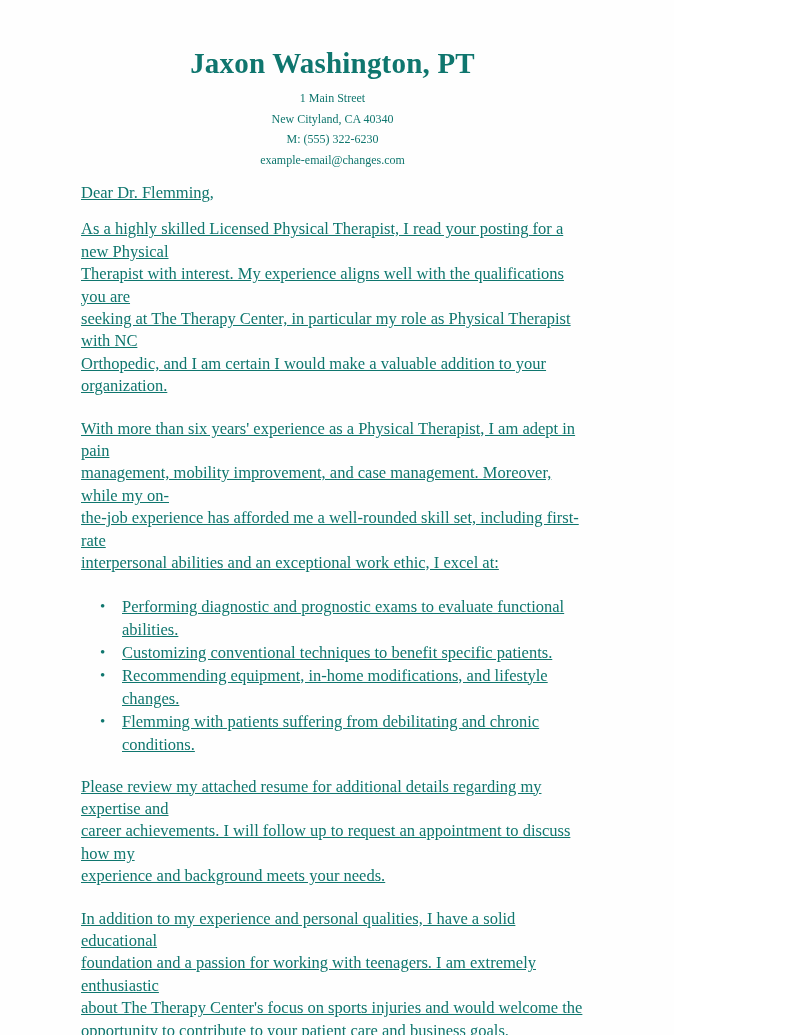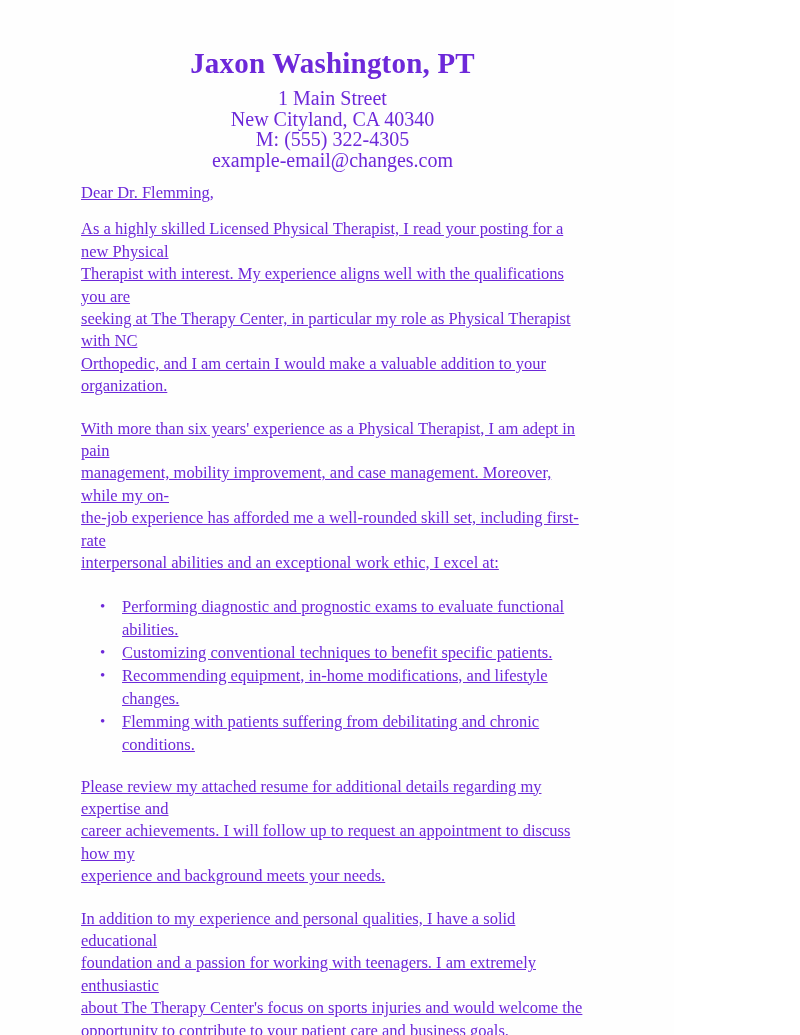--- a/index.html
+++ b/index.html
@@ -6,38 +6,38 @@
     margin: 0;
     padding: 0;
     background: #ffffff;
   }
   .page {
     position: relative;
     width: 674px;
     height: 1035px;
     box-sizing: border-box;
     background: #fefefe;
-    color: #6d28d9;
+    color: #0f766e;
     font-family: "Liberation Serif", "DejaVu Serif", serif;
     padding: 46px 90px 0 81px;
     overflow: hidden;
   }
   .header {
     text-align: center;
     margin-bottom: 12px;
   }
   .name {
     font-size: 29px;
     line-height: 34px;
     font-weight: 700;
     margin: 0 0 8px 0;
     letter-spacing: 0.2px;
   }
   .addr {
-    font-size: 20px;
+    font-size: 12px;
     line-height: 20.5px;
   }
   .content {
     font-size: 16.5px;
     line-height: 22.4px;
     text-decoration: underline;
   }
   .salutation {
     margin: 0 0 14px 0;
   }
@@ -73,21 +73,21 @@
 </style>
 </head>
 <body>
 
 <div class="page">
 
   <header class="header">
     <h1 class="name">Jaxon Washington, PT</h1>
     <div class="addr">1 Main Street</div>
     <div class="addr">New Cityland, CA 40340</div>
-    <div class="addr">M: (555) 322-4305</div>
+    <div class="addr">M: (555) 322-6230</div>
     <div class="addr">example-email@changes.com</div>
   </header>
 
   <main class="content">
     <p class="salutation">Dear Dr. Flemming,</p>
 
     <p class="para">As a highly skilled Licensed Physical Therapist, I read your posting for a new Physical
 Therapist with interest. My experience aligns well with the qualifications you are
 seeking at The Therapy Center, in particular my role as Physical Therapist with NC
 Orthopedic, and I am certain I would make a valuable addition to your organization.</p>

